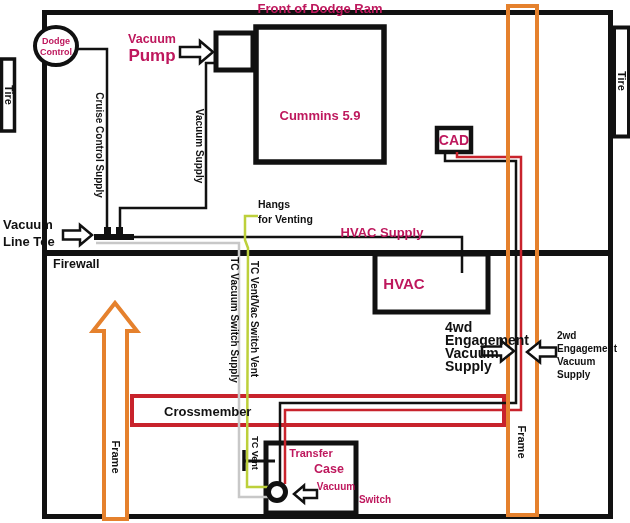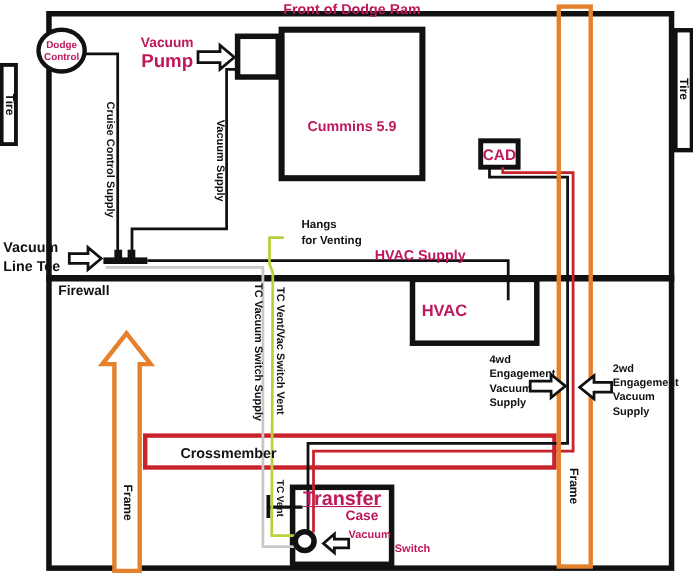--- a/index.html
+++ b/index.html
@@ -79,49 +79,49 @@
 <div class="vlbl" style="left:99px;top:145px;font-size:10px;">Cruise Control Supply</div>
 <div class="vlbl" style="left:199px;top:146px;font-size:10px;">Vacuum Supply</div>
 
 <div class="llbl stack" style="left:3px;top:216px;font-size:13px;">
   <div style="line-height:17px;">Vacuum</div>
   <div style="line-height:17px;">Line Tee</div>
 </div>
 
 <div class="llbl" style="left:53px;top:258px;font-size:12.5px;">Firewall</div>
 
-<div class="llbl stack" style="left:258px;top:197px;font-size:10.5px;margin-left:16px;">
+<div class="llbl stack" style="left:258px;top:197px;font-size:10.5px;">
   <div style="line-height:15px;">Hangs</div>
   <div style="line-height:15px;">for Venting</div>
 </div>
 
 <div class="lbl" style="left:382px;top:232px;font-size:13px;">HVAC Supply</div>
 <div class="lbl" style="left:404px;top:283px;font-size:15px;">HVAC</div>
 
 <div class="vlbl" style="left:234px;top:320px;font-size:10px;">TC Vacuum Switch Supply</div>
 <div class="vlbl" style="left:254px;top:319px;font-size:10px;">TC Vent/Vac Switch Vent</div>
 <div class="vlbl" style="left:254px;top:453px;font-size:9px;">TC Vent</div>
 
-<div class="llbl stack" style="left:445px;top:321px;font-size:10px;">
+<div class="llbl stack" style="left:445px;top:321px;font-size:14px;">
   <div>4wd</div>
   <div>Engagement</div>
   <div>Vacuum</div>
   <div>Supply</div>
 </div>
 
 <div class="llbl stack" style="left:557px;top:329px;font-size:10px;">
   <div>2wd</div>
   <div>Engagement</div>
   <div>Vacuum</div>
   <div>Supply</div>
 </div>
 
 <div class="llbl" style="left:139px;top:405px;font-size:13px;margin-left:25px;">Crossmember</div>
 
 <div class="vlbl" style="left:115px;top:457px;font-size:11px;">Frame</div>
 <div class="vlbl" style="left:521px;top:442px;font-size:11px;">Frame</div>
 
-<div class="lbl" style="left:311px;top:453px;font-size:18px;text-decoration:underline;">Transfer</div>
+<div class="lbl" style="left:311px;top:453px;font-size:11px;">Transfer</div>
 <div class="lbl" style="left:311px;top:469px;font-size:12.5px;padding-left:36px;">Case</div>
 <div class="lbl" style="left:336px;top:487px;font-size:10px;">Vacuum</div>
 <div class="lbl" style="left:335px;top:500px;font-size:10px;margin-left:40px;">Switch</div>
 
 </div>
 
 </body></html>

